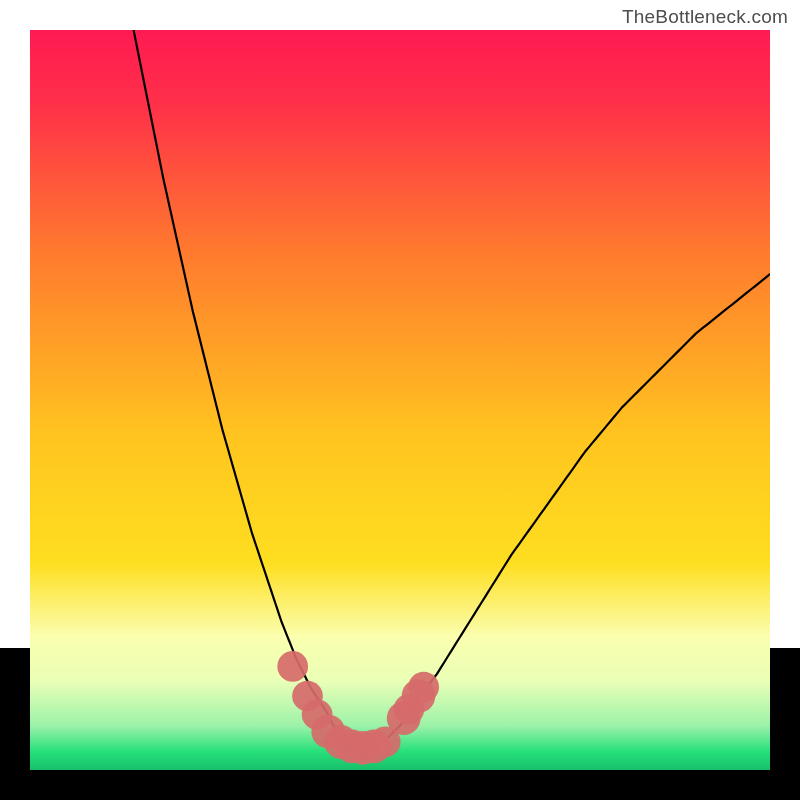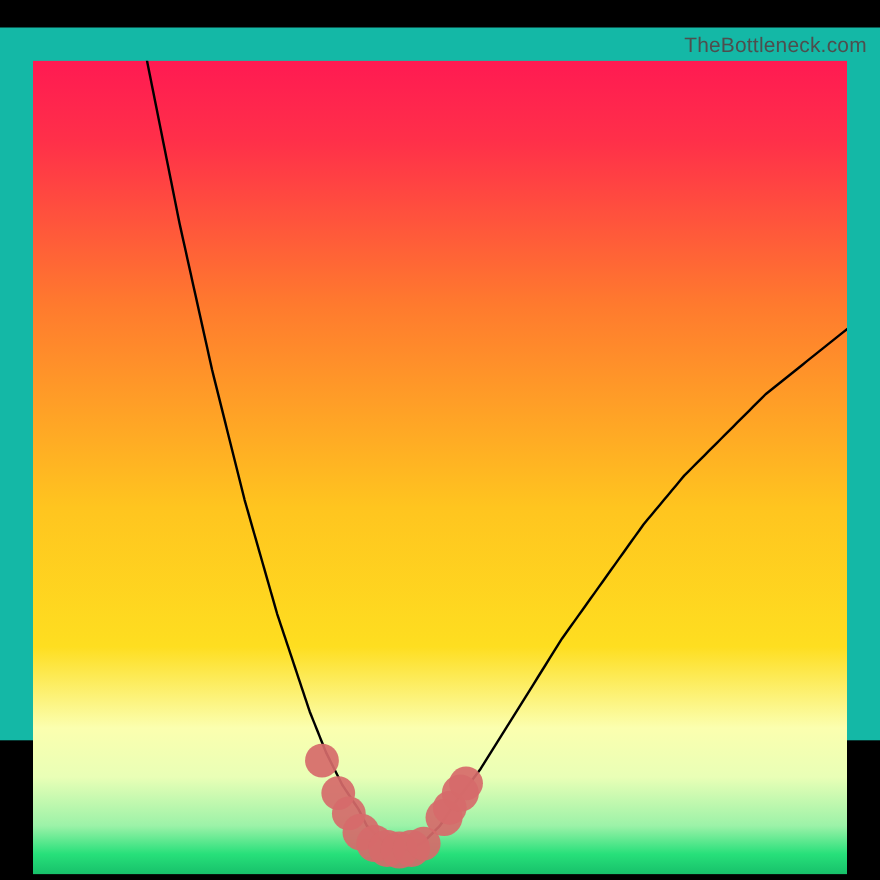--- a/index.html
+++ b/index.html
@@ -8,22 +8,21 @@
     width: 800px;
     height: 800px;
     overflow: hidden;
     background: #000;
     font-family: Arial, Helvetica, sans-serif;
   }
   .frame {
     position: absolute;
     top: 0; left: 0;
     width: 800px; height: 648px;
-    background: #14b8a6;
-    margin-top: 25px;
+    background: #ffffff;
   }
   .plot-area {
     position: absolute;
     top: 30px;
     left: 30px;
     width: 740px;
     height: 740px;
     overflow: hidden;
   }
   .watermark {

